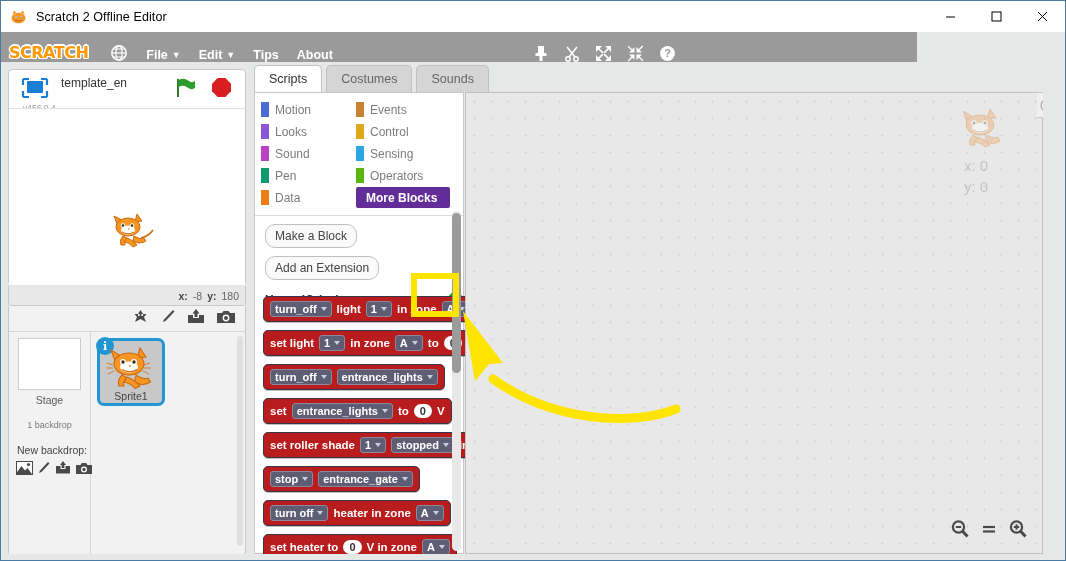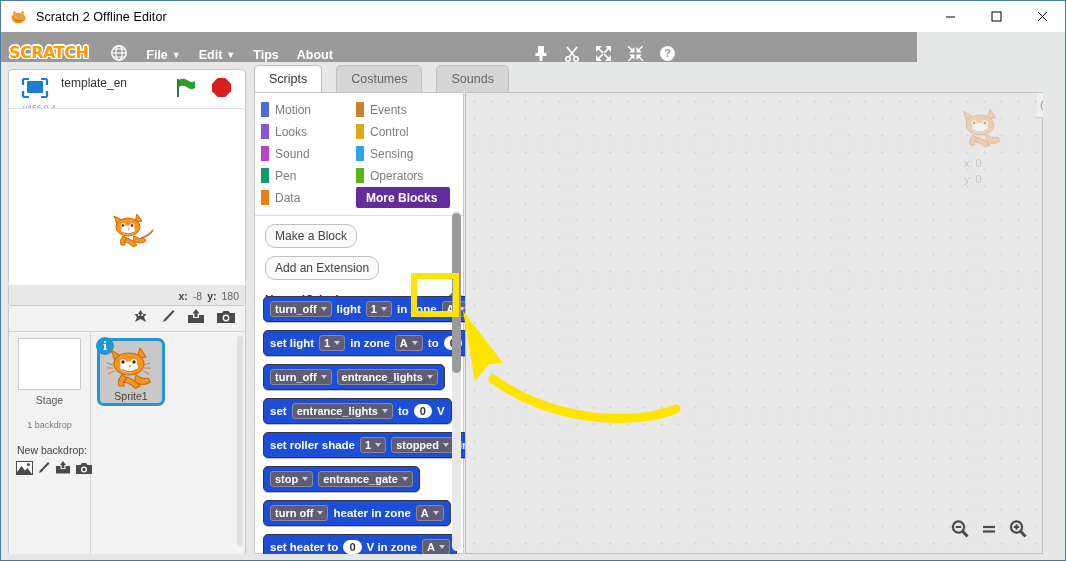--- a/index.html
+++ b/index.html
@@ -133,21 +133,21 @@
   .sprite-name {
     position: absolute; bottom: 1px; left: 0; right: 0; text-align: center;
     font-size: 10.5px; color: #444;
   }
   .sprite-scroll {
     position: absolute; right: 2px; top: 4px; width: 6px; height: 210px;
     background: #e0e0e0; border-radius: 3px;
   }
 
   
-  .tabs { position: absolute; left: 253px; top: 64px; display: flex; gap: 14px; }
+  .tabs { position: absolute; left: 253px; top: 64px; display: flex; gap: 4px; }
   .tab {
     height: 27px; padding: 0 14px;
     display: flex; align-items: center;
     font-size: 12.5px; color: #666;
     background: #d5d5d5; border: 1px solid #c0c0c0; border-bottom: none;
     border-radius: 5px 5px 0 0;
   }
   .tab.active { background: #fff; color: #333; }
 
   .palette-wrap {
@@ -184,21 +184,21 @@
   }
   .ext-row .caret { font-size: 8px; margin-left: 5px; }
   .ext-line { flex: 1; height: 1px; background: #bbb; margin: 0 6px; }
   .status-dot {
     width: 15px; height: 15px; border-radius: 50%; background: #17b017;
     border: 1px solid #0e8a0e;
   }
 
   .blocks { position: absolute; left: 8px; top: 203px; width: 205px; }
   .blk {
-    background: #1d4ed8; border: 1px solid #37354a; border-radius: 5px;
+    background: #b91c1c; border: 1px solid #37354a; border-radius: 5px;
     color: #fff; font-size: 11.5px; font-weight: bold;
     padding: 4px 6px; margin-bottom: 8px;
     display: inline-flex; align-items: center; gap: 5px;
     white-space: nowrap; box-shadow: 0 1px 0 rgba(0,0,0,.25);
   }
   .drop {
     background: #5f5d74; border: 1px solid #8b89a0; border-radius: 3px;
     padding: 1px 4px; display: inline-flex; align-items: center; gap: 4px;
     font-weight: bold; font-size: 11px;
   }
@@ -224,21 +224,21 @@
     position: absolute; left: 464px; top: 91px; width: 578px; height: 462px;
     background: #e8e8e8;
     background-image: radial-gradient(circle, #d8d8d8 1px, transparent 1.1px);
     background-size: 17px 17px;
     border: 1px solid #c0c0c0;
   }
   .script-watermark {
     position: absolute; right: 34px; top: 14px; text-align: center;
     opacity: 0.45;
   }
-  .wm-coords { font-size: 11px; color: #9a9a9a; text-align: left; margin-left: 6px; margin-top: 2px; line-height: 1.25; }
+  .wm-coords { font-size: 15px; color: #9a9a9a; text-align: left; margin-left: 6px; margin-top: 2px; line-height: 1.25; }
   .zoom-ctrls {
     position: absolute; right: 14px; bottom: 10px;
     display: flex; align-items: center; gap: 10px;
   }
   .help-badge {
     position: absolute; right: 6px; top: 91px; width: 22px; height: 26px;
     background: #f0f0f0; border: 1px solid #c8c8c8; border-left: none;
     display: flex; align-items: center; justify-content: center;
     border-radius: 0 3px 3px 0;
   }

